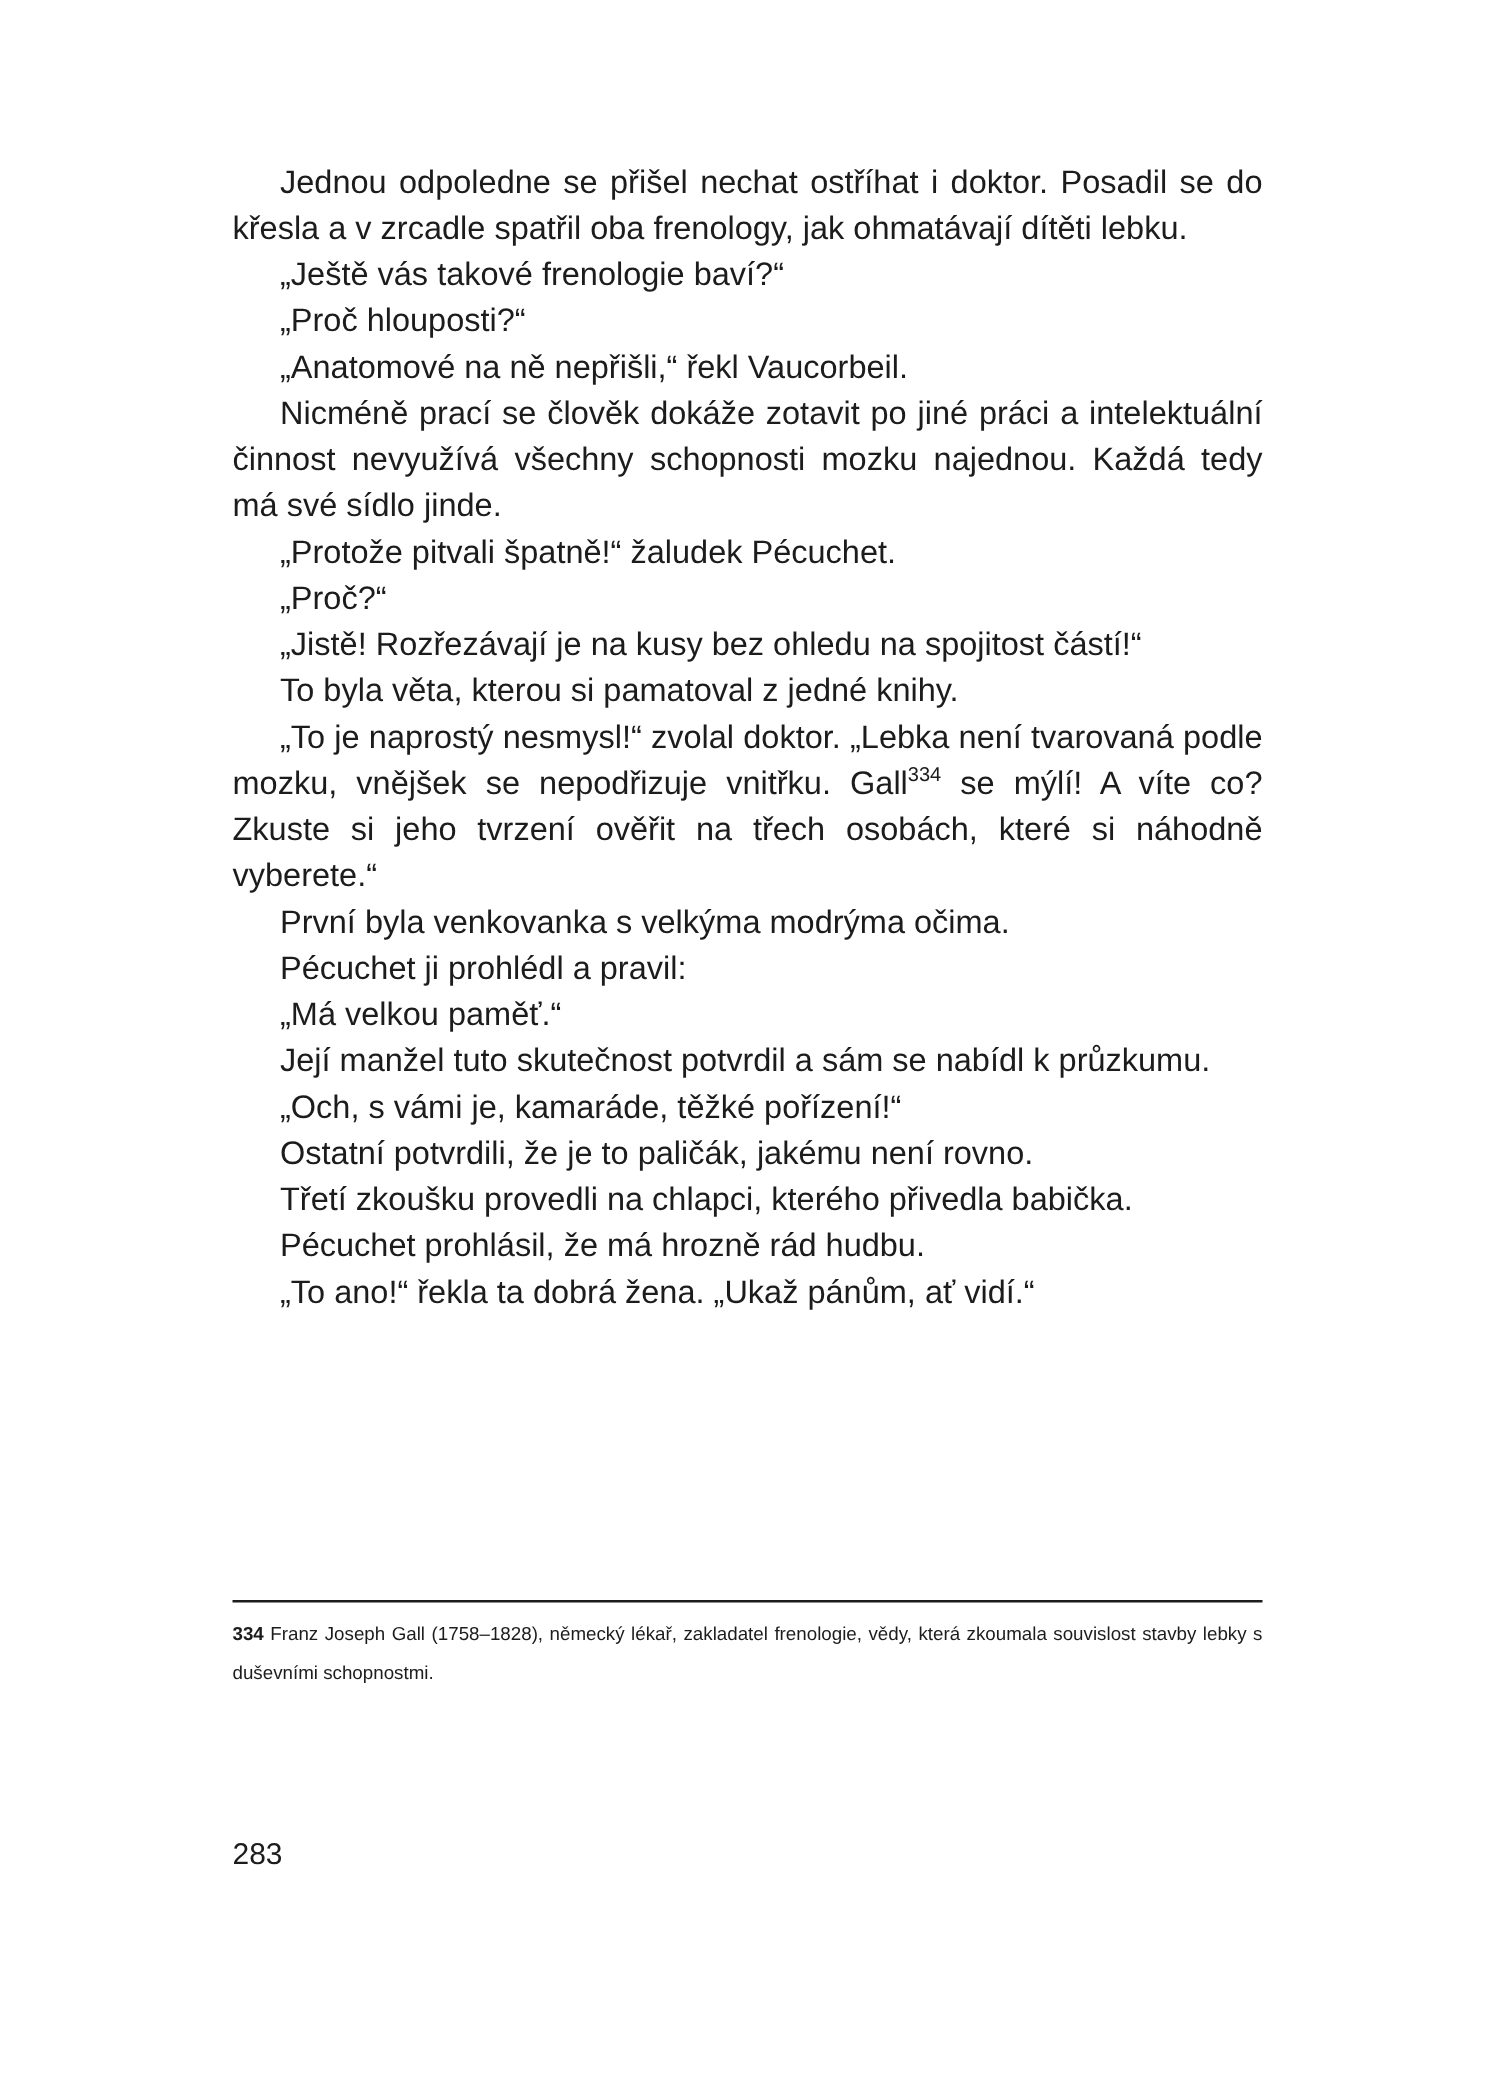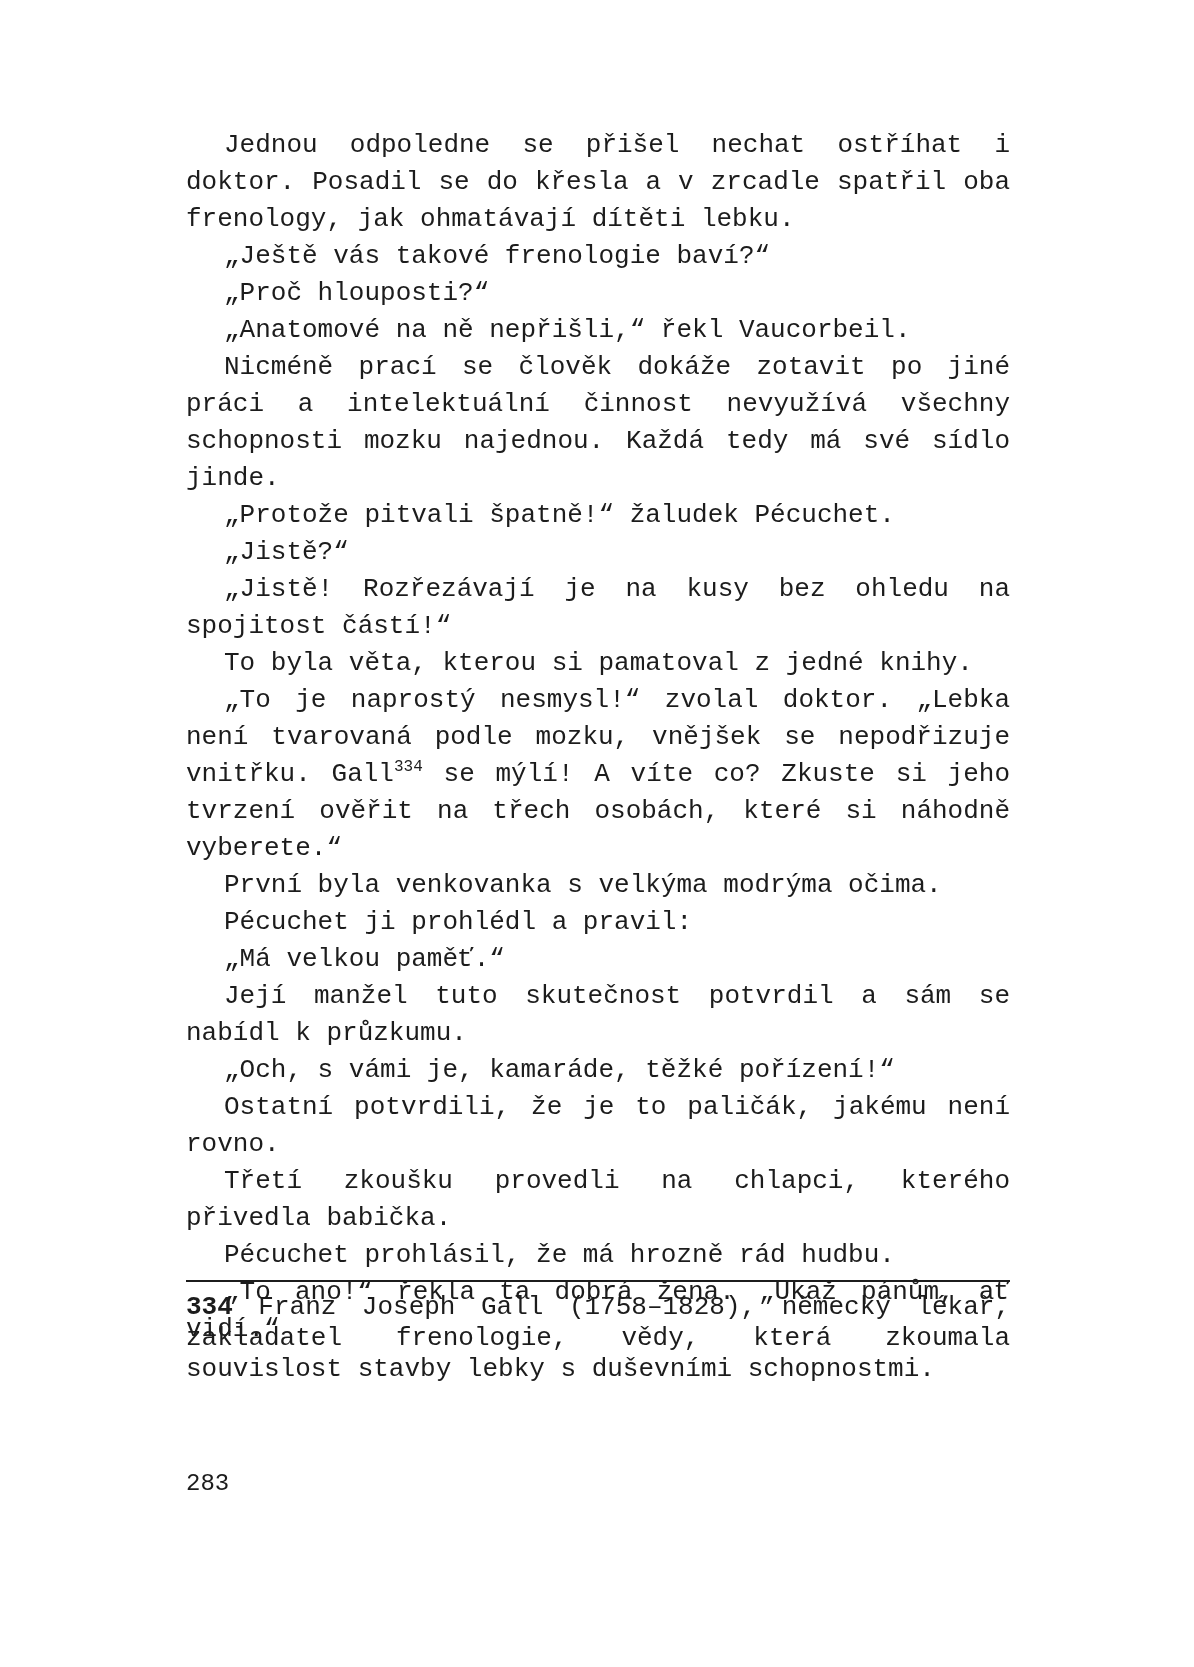--- a/index.html
+++ b/index.html
@@ -7,21 +7,21 @@
     margin: 0;
     padding: 0;
     background: #ffffff;
   }
   .sheet {
     position: relative;
     width: 1194px;
     height: 1667px;
     background: #ffffff;
     color: #1c1c1c;
-    font-family: Liberation Mono, monospace;
+    font-family: Liberation Sans, sans-serif;
     overflow: hidden;
   }
   .text-block {
     position: absolute;
     left: 186px;
     top: 127px;
     width: 824px;
     font-size: 26px;
     line-height: 37px;
     text-align: justify;
@@ -42,21 +42,21 @@
     top: 1280px;
     width: 824px;
   }
   .footnote-rule {
     border: none;
     border-top: 2px solid #1c1c1c;
     margin: 0 0 10px 0;
     width: 824px;
   }
   .footnote-text {
-    font-size: 26px;
+    font-size: 15px;
     line-height: 31px;
     text-align: justify;
   }
   .footnote-number {
     font-weight: bold;
   }
   .page-number {
     position: absolute;
     left: 186px;
     top: 1470px;
@@ -69,21 +69,21 @@
 
 <div class="sheet">
 
   <div class="text-block">
     <p>Jednou odpoledne se přišel nechat ostříhat i doktor. Posadil se do křesla a v zrcadle spatřil oba frenology, jak ohmatávají dítěti lebku.</p>
     <p>„Ještě vás takové frenologie baví?“</p>
     <p>„Proč hlouposti?“</p>
     <p>„Anatomové na ně nepřišli,“ řekl Vaucorbeil.</p>
     <p>Nicméně prací se člověk dokáže zotavit po jiné práci a intelektuální činnost nevyužívá všechny schopnosti mozku najednou. Každá tedy má své sídlo jinde.</p>
     <p>„Protože pitvali špatně!“ žaludek Pécuchet.</p>
-    <p>„Jistě?“</p>
+    <p>„Proč?“</p>
     <p>„Jistě! Rozřezávají je na kusy bez ohledu na spojitost částí!“</p>
     <p>To byla věta, kterou si pamatoval z jedné knihy.</p>
     <p><span>„To je naprostý nesmysl!“ zvolal doktor. „Lebka není tvarovaná podle mozku, vnějšek se nepodřizuje vnitřku. Gall</span><sup class="note-ref">334</sup><span> se mýlí! A víte co? Zkuste si jeho tvrzení ověřit na třech osobách, které si náhodně vyberete.“</span></p>
     <p>První byla venkovanka s velkýma modrýma očima.</p>
     <p>Pécuchet ji prohlédl a pravil:</p>
     <p>„Má velkou paměť.“</p>
     <p>Její manžel tuto skutečnost potvrdil a sám se nabídl k průzkumu.</p>
     <p>„Och, s vámi je, kamaráde, těžké pořízení!“</p>
     <p>Ostatní potvrdili, že je to paličák, jakému není rovno.</p>
     <p>Třetí zkoušku provedli na chlapci, kterého přivedla babička.</p>

